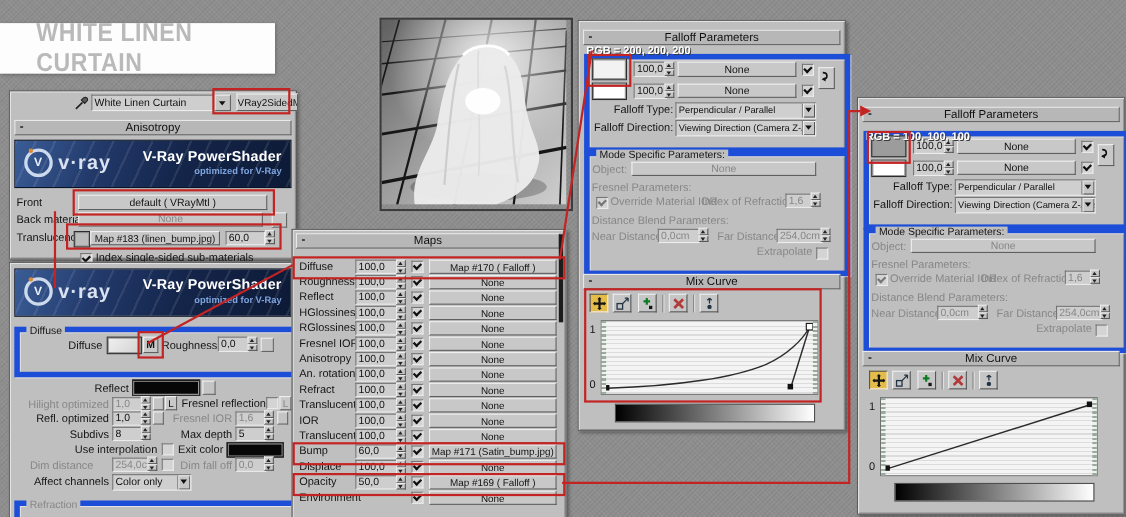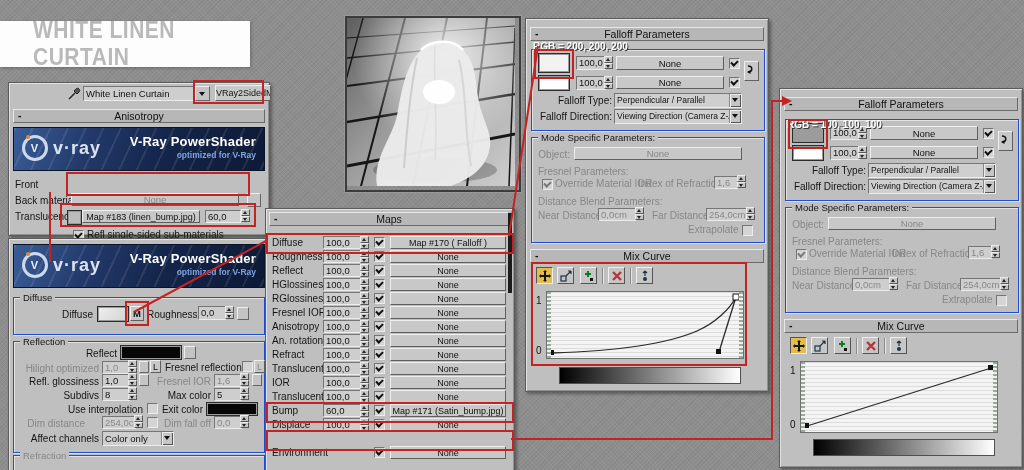--- a/index.html
+++ b/index.html
@@ -35,21 +35,21 @@
   .spin{position:absolute;width:9px;display:flex;flex-direction:column;height:13px}
   .spin i{display:block;flex:1;background:#c6c6c6;border:1px solid;border-color:#ececec #585858 #585858 #ececec;position:relative}
   .spin i.u::after{content:"";position:absolute;left:1px;top:1px;border-left:2.5px solid transparent;border-right:2.5px solid transparent;border-bottom:3px solid #222}
   .spin i.d::after{content:"";position:absolute;left:1px;top:1px;border-left:2.5px solid transparent;border-right:2.5px solid transparent;border-top:3px solid #222}
   .dd{position:absolute;background:#cfcfcf;border:1px solid;border-color:#767676 #ececec #ececec #767676;
     font-size:8.5px;overflow:hidden;white-space:nowrap;padding-left:2px;color:#111}
   .dd .db{position:absolute;right:0;top:0;bottom:0;width:11px;background:#c6c6c6;border-left:1px solid #888;
     box-shadow:inset 1px 1px 0 #eee,inset -1px -1px 0 #555}
   .dd .db::after{content:"";position:absolute;left:2px;top:4px;border-left:3px solid transparent;border-right:3px solid transparent;border-top:4px solid #111}
   .sw{position:absolute;border:1px solid #2c2c2c;box-shadow:inset 0 0 0 1px #9a9a9a}
-  .grp{position:absolute;border:1px solid #1d4ed8;box-shadow:inset 1px 1px 0 rgba(255,255,255,.55),1px 1px 0 rgba(255,255,255,.55)}
+  .grp{position:absolute;border:5px solid #1d4ed8;box-shadow:inset 1px 1px 0 rgba(255,255,255,.55),1px 1px 0 rgba(255,255,255,.55)}
   .cap{position:absolute;top:-6px;left:6px;background:#bfbfbf;padding:0 3px;font-size:9.5px;white-space:nowrap}
   .red{position:absolute;border:2px solid #c42323;z-index:60;pointer-events:none}
   .banner{position:absolute;overflow:hidden;border:1px solid #0a1427;
     background:linear-gradient(108deg,#3a5d97 0%,#22396a 30%,#14254a 60%,#0d1a36 100%)}
   .banner .stk{position:absolute;inset:0;background:repeating-linear-gradient(115deg,rgba(255,255,255,.09) 0 2px,transparent 2px 16px)}
   .banner .vt{position:absolute;right:8px;top:6px;color:#fff;font-weight:bold;font-size:13px;letter-spacing:.2px}
   .banner .vs{position:absolute;right:8px;top:22px;color:#7ea4de;font-size:8.5px;font-weight:bold}
   .logo{position:absolute;left:8px;top:7px;display:flex;align-items:center;color:#dbe3f2;font-size:18px;font-weight:bold;letter-spacing:1px}
   .ring{width:20px;height:20px;border:3px solid #cdd9ec;border-radius:50%;margin-right:5px;position:relative;
     display:flex;align-items:center;justify-content:center;font-size:11px;color:#e8eefb}
@@ -96,33 +96,34 @@
     <div class="logo">
         <span class="ring">
           <span>V</span>
         </span>
         <span>v·ray</span>
       </div>
     <div class="vt">V-Ray PowerShader</div>
     <div class="vs">optimized for V-Ray</div>
   </div>
   <span class="lbl" style="left:6px;top:96px">Front</span>
+  <button class="btn" style="left:62px;top:94px;width:172px;height:14px">default ( VRayMtl )</button>
   <span class="lbl" style="left:6px;top:112px">Back material:</span>
   <button class="btn dis" style="left:62px;top:110px;width:168px;height:13px">None</button>
   <span class="mini" style="left:238px;top:110px;width:12px;height:12px"></span>
   <span class="lbl" style="left:6px;top:128px">Translucency:</span>
   <span class="sw" style="left:58px;top:127px;width:13px;height:13px;background:#bcbcbc"></span>
   <button class="btn" style="left:73px;top:127px;width:118px;height:13px;font-size:9px">Map #183 (linen_bump.jpg)</button>
   <span class="fld" style="left:196px;top:127px;width:32px;height:11px;line-height:11px">60,0</span>
   <span class="spin" style="left:232px;top:126px">
       <i class="u"></i>
       <i class="d"></i>
     </span>
   <span class="chk on" style="left:64px;top:147px"></span>
-  <span class="lbl" style="left:78px;top:146px">Refl single-sided sub-materials</span>
+  <span class="lbl" style="left:78px;top:146px">Index single-sided sub-materials</span>
 </div>
 
 <div class="panel" style="left:8px;top:238px;width:260px;height:236px">
   <div class="banner" style="left:4px;top:5px;width:250px;height:42px">
     <div class="stk"></div>
     <div class="logo">
         <span class="ring">
           <span>V</span>
         </span>
         <span>v·ray</span>
@@ -136,58 +137,55 @@
   <span class="lblr" style="left:40px;top:70px;width:44px">Diffuse</span>
   <span class="sw" style="left:88px;top:67px;width:30px;height:14px;background:linear-gradient(135deg,#f0f0f0,#d2d2d2)"></span>
   <button class="btn" style="left:121px;top:67px;width:14px;height:15px;font-weight:bold">M</button>
   <span class="lblr" style="left:138px;top:70px;width:48px">Roughness</span>
   <span class="fld" style="left:189px;top:67px;width:24px;height:12px;line-height:12px">0,0</span>
   <span class="spin" style="left:216px;top:67px">
       <i class="u"></i>
       <i class="d"></i>
     </span>
   <span class="mini" style="left:228px;top:68px;width:10px;height:11px"></span>
-  <div class="grp" style="left:4px;top:102px;width:250px;height:110px">
-      <span class="cap">Reflection</span>
-    </div>
   <span class="lblr" style="left:70px;top:109px;width:38px">Reflect</span>
   <span class="sw" style="left:111px;top:106px;width:60px;height:13px;background:#070707"></span>
   <span class="mini" style="left:175px;top:107px;width:10px;height:11px"></span>
   <span class="lblr dis" style="left:6px;top:124px;width:84px">Hilight optimized</span>
   <span class="fld dis" style="left:93px;top:122px;width:24px;height:11px;line-height:11px">1,0</span>
   <span class="spin" style="left:119px;top:121px">
       <i class="u"></i>
       <i class="d"></i>
     </span>
   <span class="mini" style="left:130px;top:122px;width:8px;height:10px"></span>
   <button class="btn" style="left:141px;top:121px;width:11px;height:13px;font-size:9px">L</button>
   <span class="lbl" style="left:156px;top:123px">Fresnel reflections</span>
   <span class="chk" style="left:233px;top:122px"></span>
   <button class="btn dis" style="left:245px;top:121px;width:11px;height:13px;font-size:9px">L</button>
-  <span class="lblr" style="left:14px;top:137px;width:76px">Refl. glossiness</span>
+  <span class="lblr" style="left:14px;top:137px;width:76px">Refl. optimized</span>
   <span class="fld" style="left:93px;top:135px;width:24px;height:11px;line-height:11px">1,0</span>
   <span class="spin" style="left:119px;top:134px">
       <i class="u"></i>
       <i class="d"></i>
     </span>
   <span class="mini" style="left:130px;top:135px;width:8px;height:10px"></span>
   <span class="lblr dis" style="left:146px;top:137px;width:56px">Fresnel IOR</span>
   <span class="fld dis" style="left:205px;top:135px;width:24px;height:11px;line-height:11px">1,6</span>
   <span class="spin" style="left:231px;top:134px">
       <i class="u"></i>
       <i class="d"></i>
     </span>
   <span class="mini" style="left:243px;top:135px;width:8px;height:10px"></span>
   <span class="lblr" style="left:46px;top:151px;width:44px">Subdivs</span>
   <span class="fld" style="left:93px;top:149px;width:24px;height:11px;line-height:11px">8</span>
   <span class="spin" style="left:119px;top:148px">
       <i class="u"></i>
       <i class="d"></i>
     </span>
-  <span class="lblr" style="left:146px;top:151px;width:56px">Max color</span>
+  <span class="lblr" style="left:146px;top:151px;width:56px">Max depth</span>
   <span class="fld" style="left:205px;top:149px;width:24px;height:11px;line-height:11px">5</span>
   <span class="spin" style="left:231px;top:148px">
       <i class="u"></i>
       <i class="d"></i>
     </span>
   <span class="lblr" style="left:40px;top:165px;width:94px">Use interpolation</span>
   <span class="chk" style="left:138px;top:164px"></span>
   <span class="lblr" style="left:150px;top:165px;width:44px">Exit color</span>
   <span class="sw" style="left:197px;top:163px;width:50px;height:12px;background:#070707"></span>
   <span class="lblr dis" style="left:8px;top:179px;width:68px">Dim distance</span>
@@ -384,20 +382,30 @@
   <div class="mrow" style="top:209px">
       <span class="lbl" style="left:6px;top:1px">Displace</span>
       <span class="fld" style="left:57px;top:0;width:34px;height:11px;line-height:11px">100,0</span>
       <span class="spin" style="left:94px;top:0">
         <i class="u"></i>
         <i class="d"></i>
       </span>
       <span class="chk on" style="left:108px;top:1px"></span>
       <button class="btn" style="left:124px;top:0;width:116px;height:13px;font-size:9px">None</button>
     </div>
+  <div class="mrow" style="top:223px">
+      <span class="lbl" style="left:6px;top:1px">Opacity</span>
+      <span class="fld" style="left:57px;top:0;width:34px;height:11px;line-height:11px">50,0</span>
+      <span class="spin" style="left:94px;top:0">
+        <i class="u"></i>
+        <i class="d"></i>
+      </span>
+      <span class="chk on" style="left:108px;top:1px"></span>
+      <button class="btn" style="left:124px;top:0;width:116px;height:13px;font-size:9px">Map #169 ( Falloff )</button>
+    </div>
   <div class="mrow" style="top:237px">
       <span class="lbl" style="left:6px;top:1px">Environment</span>
       <span class="chk on" style="left:108px;top:1px"></span>
       <button class="btn" style="left:124px;top:0;width:116px;height:13px;font-size:9px">None</button>
     </div>
 </div>
 
 <div class="panel" style="left:525px;top:18px;width:242px;height:372px">
   <div class="hdr" style="left:4px;top:8px;width:232px"><span class="mn">-</span><span>Falloff Parameters</span></div>
   <span class="rgbnote" style="left:7px;top:22px">RGB = 200, 200, 200</span>

